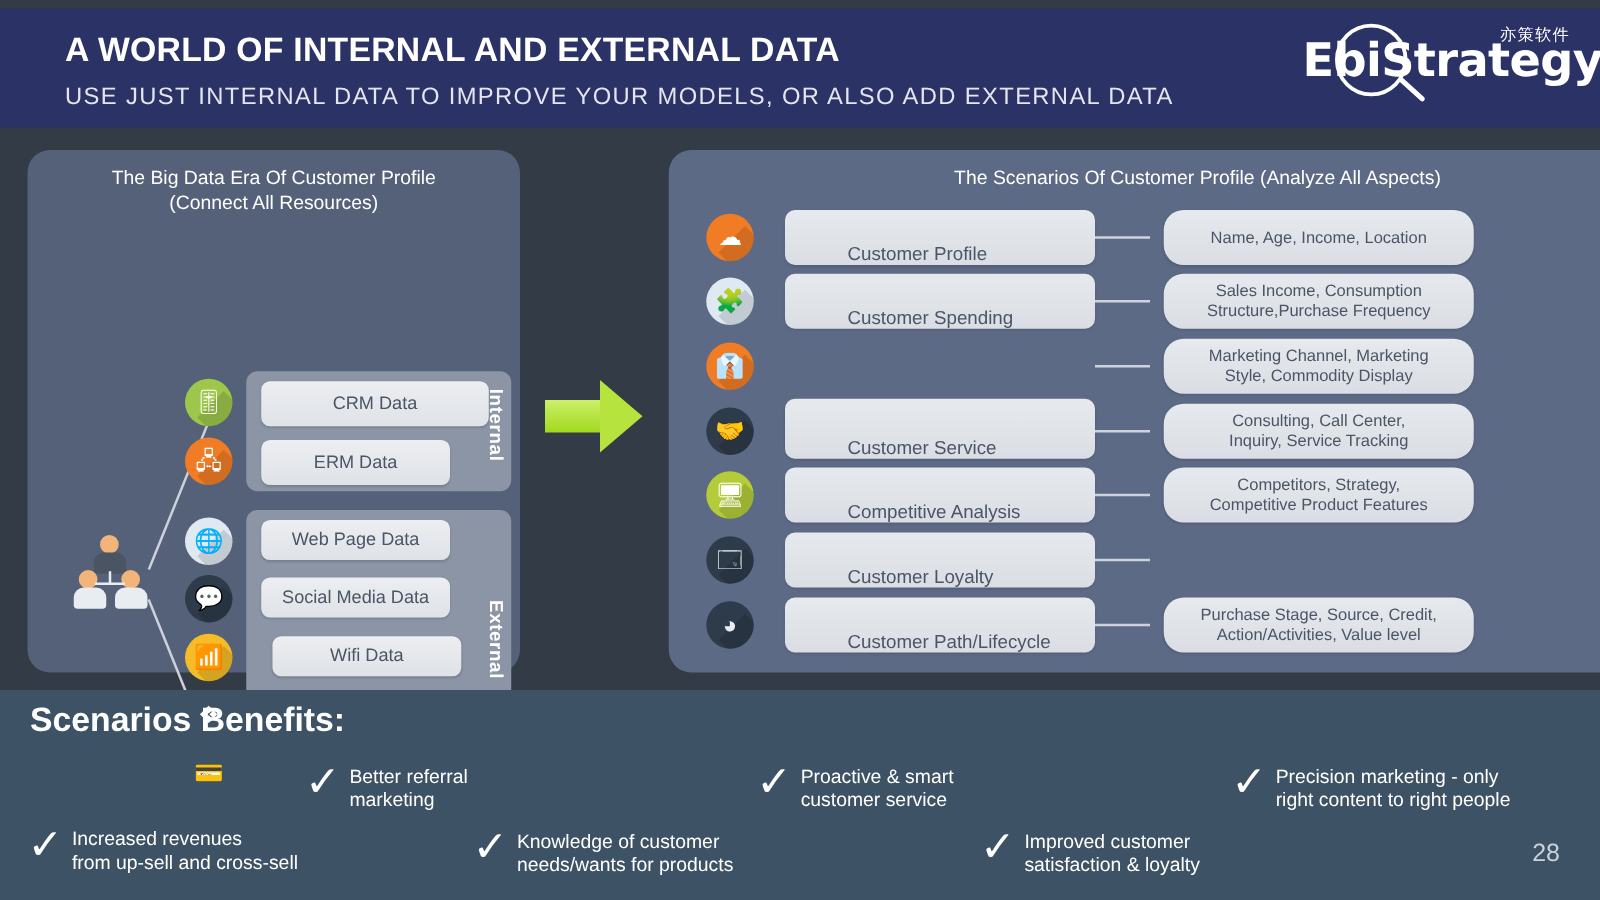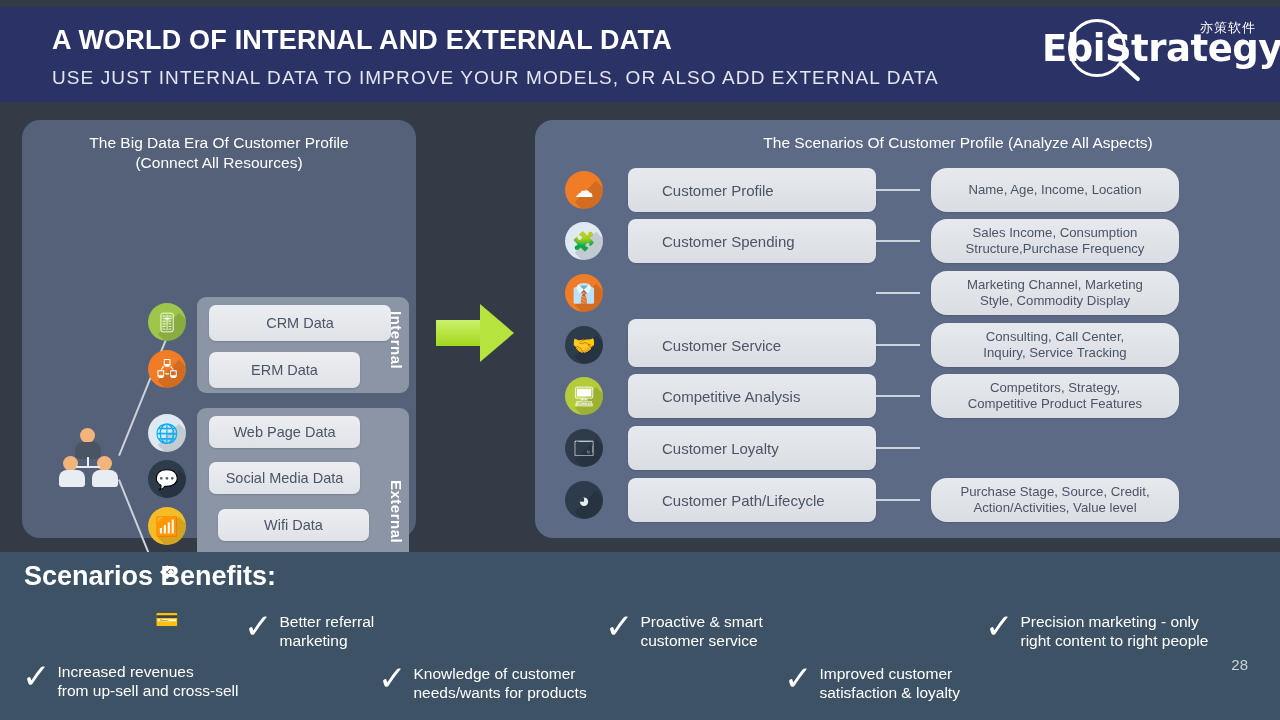--- a/index.html
+++ b/index.html
@@ -113,21 +113,21 @@
   
   .panel-right {
     position: absolute; left: 535px; top: 120px; width: 846px; height: 418px;
     background: #5d6a86; border-radius: 18px;
   }
   .scn-row { position: absolute; left: 0; width: 100%; height: 44px; }
   .scn-icon { left: 30px; top: 3px; }
   .scn-box {
     left: 93px; top: 0; width: 248px; height: 44px;
     background: linear-gradient(#e6e9ed, #dadee4); border-radius: 8px;
-    display: flex; align-items: center; padding-left: 34px;
+    display: flex; align-items: flex-end; padding-left: 50px;
     color: #4b5565; font-size: 15px;
     box-shadow: 0 1px 2px rgba(0,0,0,.12);
   }
   .scn-link {
     position: absolute; left: 341px; top: 21px; width: 44px; height: 2px;
     background: #cdd3dc;
   }
   .scn-detail {
     position: absolute; left: 396px; top: 0; width: 248px; min-height: 44px;
     background: linear-gradient(#e6e9ed, #dadee4); border-radius: 16px;
@@ -145,21 +145,21 @@
     position: absolute; left: 24px; top: 9px;
     font-size: 27px; font-weight: bold; color: #ffffff;
   }
   .benefit { position: absolute; display: flex; align-items: flex-start; }
   .check {
     font-size: 34px; line-height: 28px; color: #ffffff; font-weight: bold;
     margin-right: 7px; font-family: "DejaVu Sans", sans-serif;
   }
   .btext { color: #ffffff; font-size: 15.5px; line-height: 19px; white-space: pre-line; }
   .page-num {
-    position: absolute; right: 32px; top: 104px; color: #c9d3dc; font-size: 15px;
+    position: absolute; right: 32px; top: 120px; color: #c9d3dc; font-size: 20px;
   }
 </style>
 </head>
 <body>
 
 <div class="slide">
 
   <div class="header">
     <div class="header-title">A WORLD OF INTERNAL AND EXTERNAL DATA</div>
     <div class="header-sub">USE JUST INTERNAL DATA TO IMPROVE YOUR MODELS, OR ALSO ADD EXTERNAL DATA</div>

